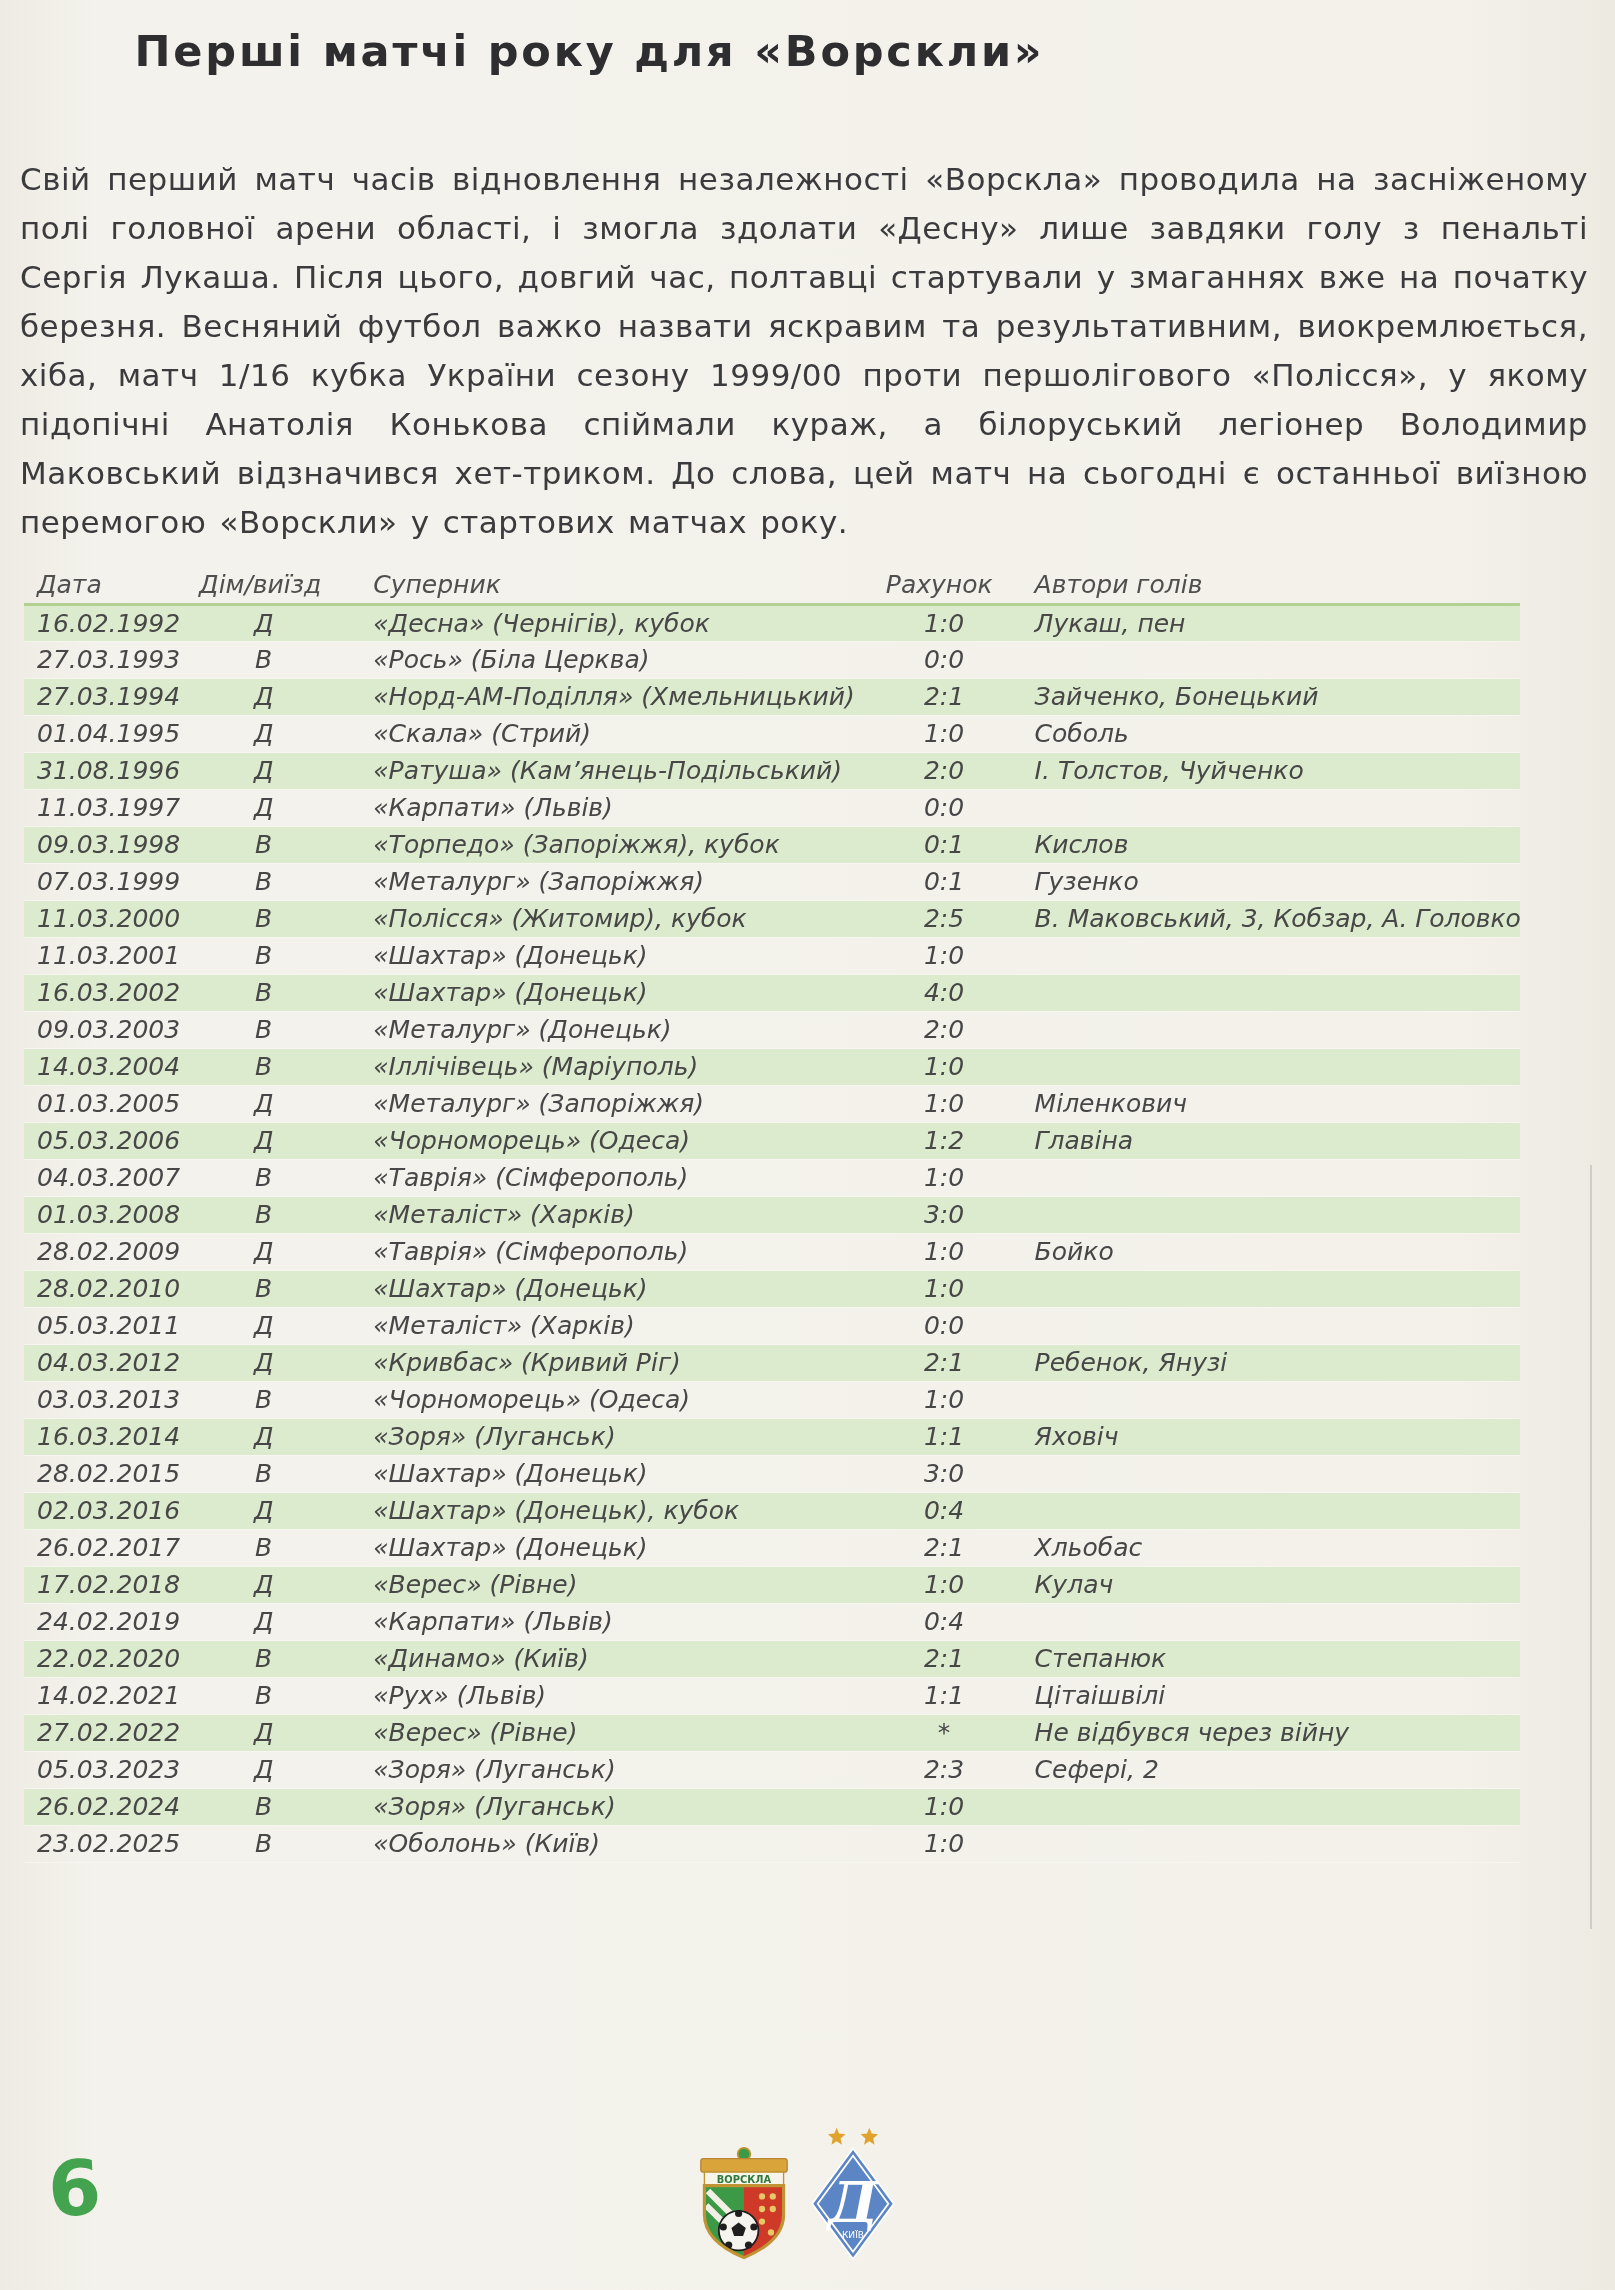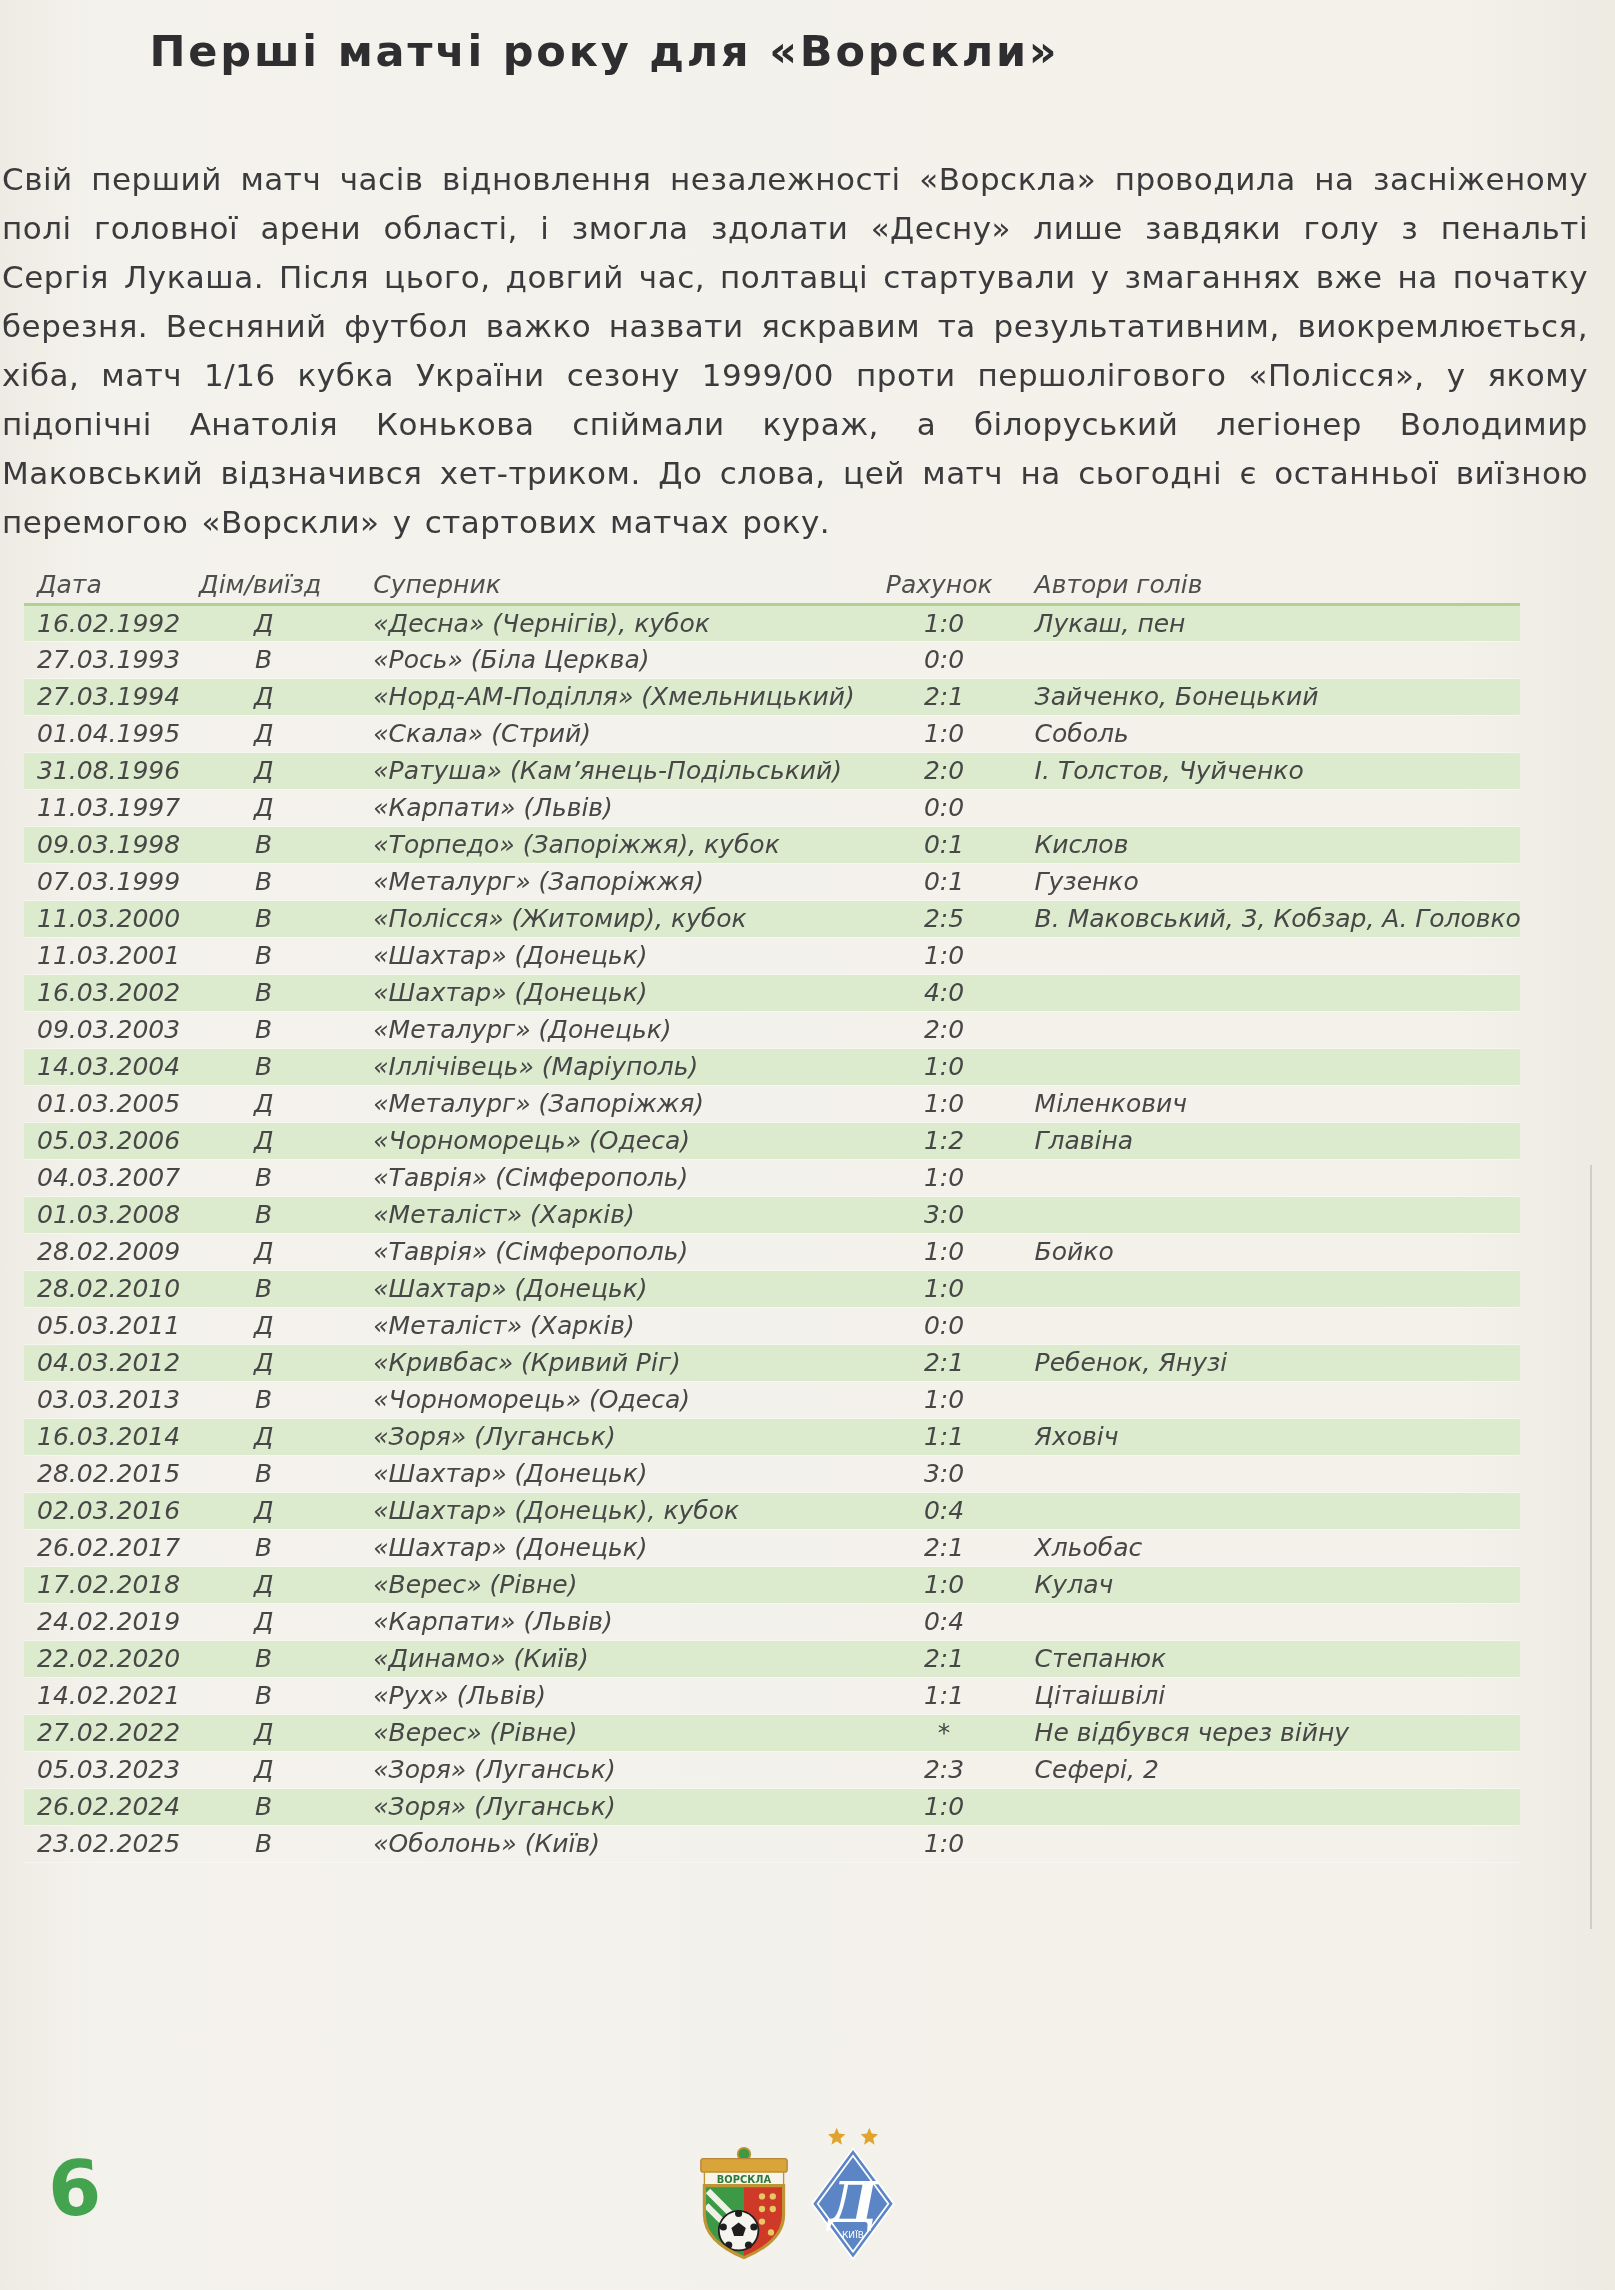--- a/index.html
+++ b/index.html
@@ -11,24 +11,23 @@
     overflow:hidden;
     font-family:"DejaVu Sans",sans-serif;
     color:#38383a;
   }
   .title{
     position:absolute;top:26px;left:0;width:1179px;
     text-align:center;
     font-size:43px;font-weight:700;letter-spacing:2.8px;
     color:#2e2e30;
     font-family:"DejaVu Sans",sans-serif;
-    padding-left:15px;
   }
   .intro{
-    position:absolute;top:155px;left:2px;right:28px;
+    position:absolute;top:155px;left:20px;right:28px;
     font-size:31px;line-height:49px;
     text-align:justify;
     letter-spacing:0.5px;word-spacing:2.8px;
     color:#3b3b3d;
   }
   .outro{
     position:absolute;top:1919px;left:18.6px;right:37px;
     font-size:31px;line-height:49px;
     text-align:left;
     letter-spacing:0.5px;word-spacing:2.8px;

